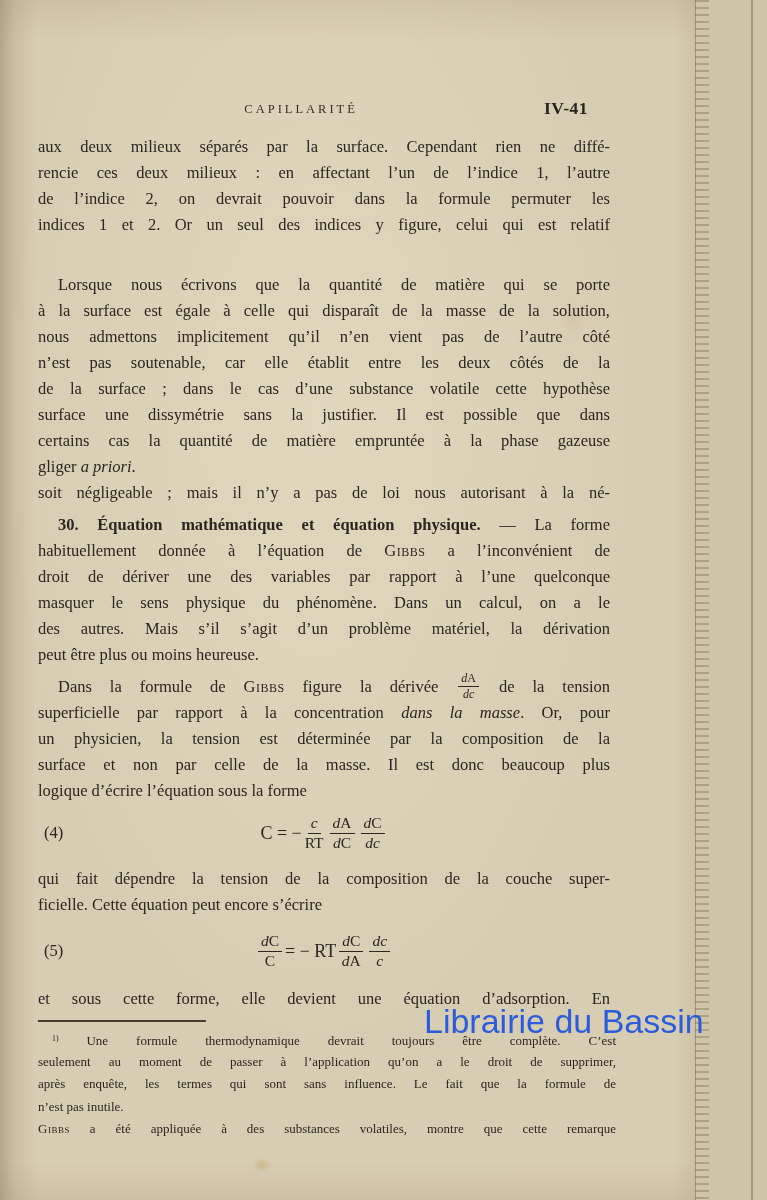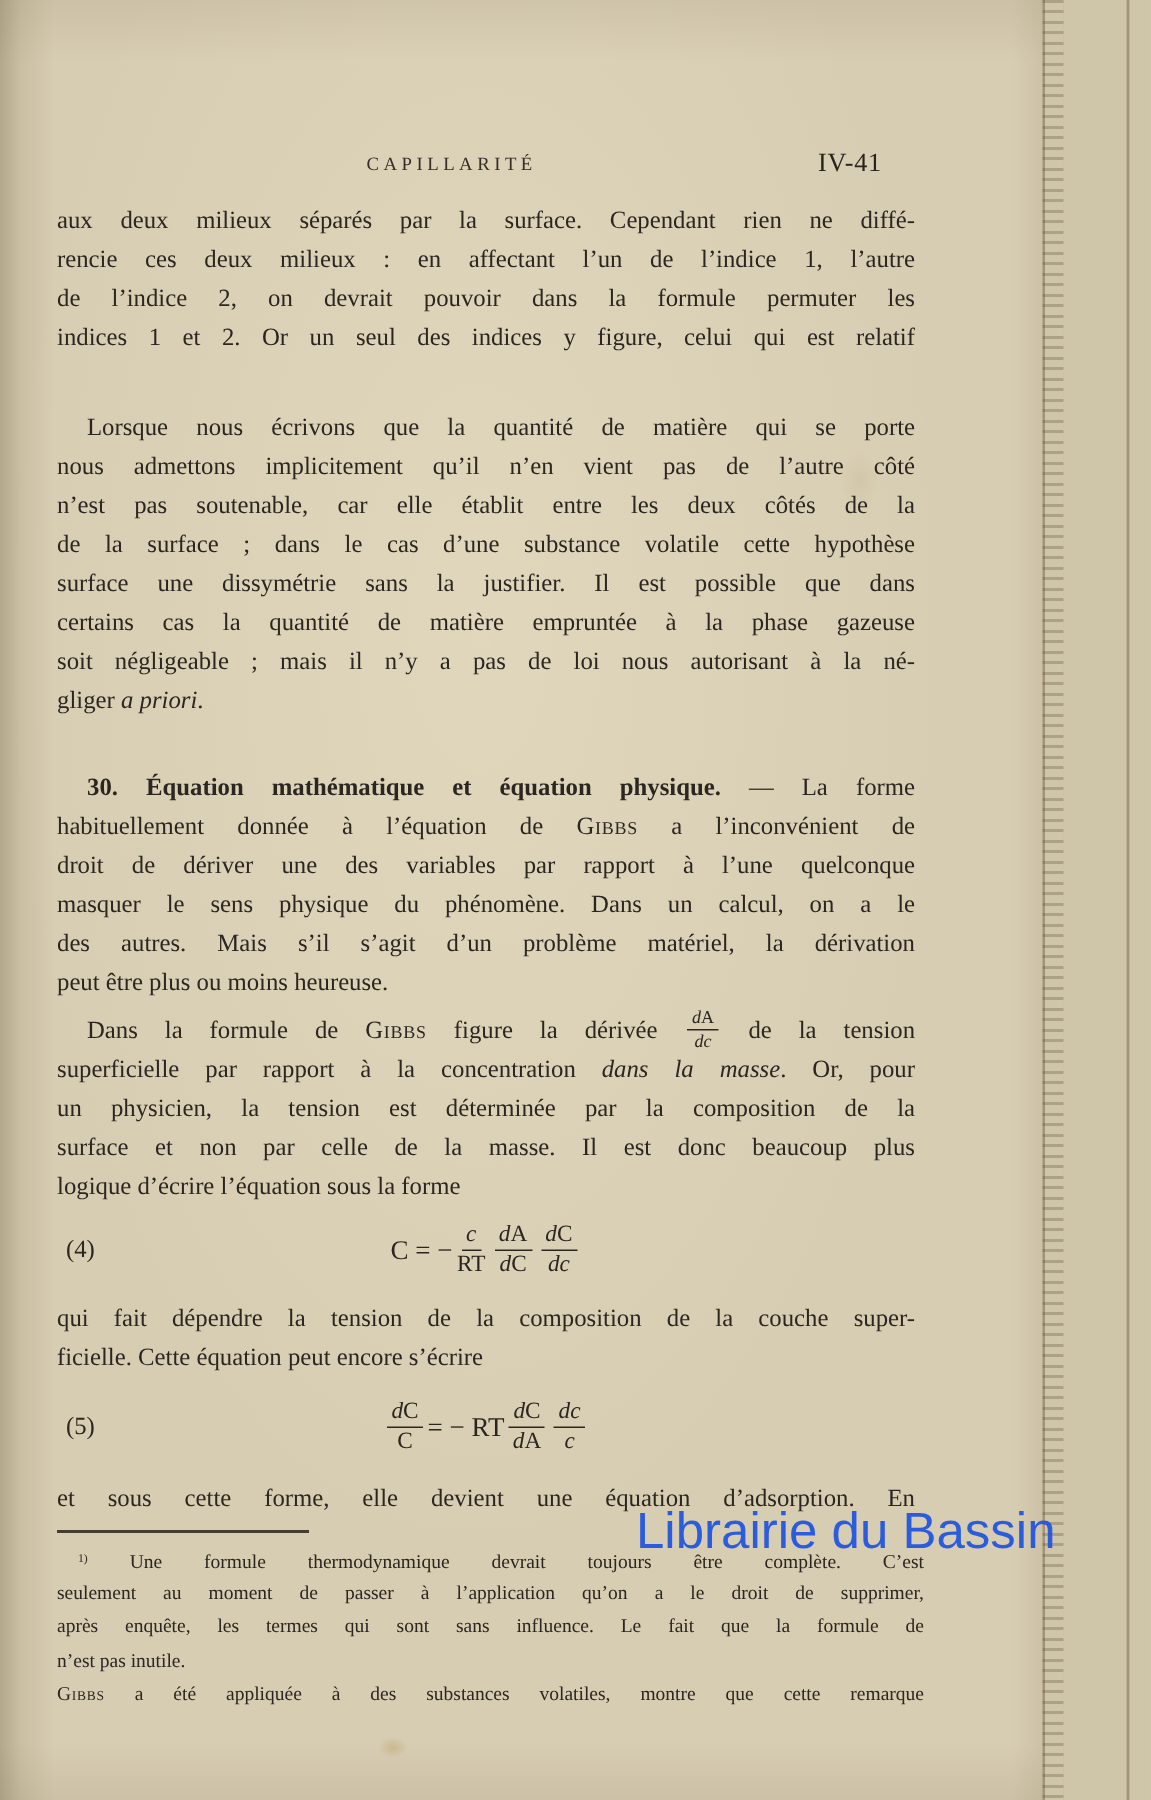--- a/index.html
+++ b/index.html
@@ -23,21 +23,21 @@
       linear-gradient(90deg, rgba(90,74,48,0.40) 0 1.5px, rgba(0,0,0,0) 1.5px),
       #cfc5a8;
   }
   .edge-line{position:absolute;left:751px;top:0;width:2px;height:1200px;background:rgba(92,78,52,0.38);}
   .stain{position:absolute;border-radius:50%;pointer-events:none;}
   .stain-1{left:252px;top:1158px;width:20px;height:14px;background:radial-gradient(ellipse, rgba(178,138,58,0.30), rgba(0,0,0,0) 70%);}
   .stain-2{left:560px;top:300px;width:26px;height:40px;background:radial-gradient(ellipse, rgba(170,140,80,0.12), rgba(0,0,0,0) 70%);}
 
   .header{position:absolute;left:38px;top:98px;width:572px;height:26px;}
   .running-title{position:absolute;left:46%;transform:translateX(-50%);top:4px;font-size:12.5px;letter-spacing:3px;color:#352e26;}
-  .page-number{position:absolute;right:22px;top:0;font-size:17.5px;font-weight:normal;letter-spacing:0.5px;color:#2a241e;}
+  .page-number{position:absolute;right:22px;top:0;font-size:17.5px;font-weight:bold;letter-spacing:0.5px;color:#2a241e;}
 
   .para{position:absolute;left:38px;width:572px;font-size:16.5px;}
   .tline{height:26px;line-height:26px;overflow:visible;white-space:normal;}
   .just{text-align:justify;text-align-last:justify;}
   .ind{text-indent:20px;}
   .seg-i{font-style:italic;}
   .seg-b{font-weight:bold;}
   .seg-sc{font-variant:small-caps;letter-spacing:0.5px;}
   .seg-sup{font-size:0.6em;vertical-align:0.55em;}
 
@@ -88,27 +88,28 @@
   </div>
 
   <div class="para p1">
       <div class="tline just"><span>aux deux milieux séparés par la surface. Cependant rien ne diffé-</span></div>
       <div class="tline just"><span>rencie ces deux milieux : en affectant l’un de l’indice 1, l’autre</span></div>
       <div class="tline just"><span>de l’indice 2, on devrait pouvoir dans la formule permuter les</span></div>
       <div class="tline just"><span>indices 1 et 2. Or un seul des indices y figure, celui qui est relatif</span></div>
     </div>
   <div class="para p2">
       <div class="tline just ind"><span>Lorsque nous écrivons que la quantité de matière qui se porte</span></div>
+      <div class="tline just"><span>à la surface est égale à celle qui disparaît de la masse de la solution,</span></div>
       <div class="tline just"><span>nous admettons implicitement qu’il n’en vient pas de l’autre côté</span></div>
       <div class="tline just"><span>n’est pas soutenable, car elle établit entre les deux côtés de la</span></div>
       <div class="tline just"><span>de la surface ; dans le cas d’une substance volatile cette hypothèse</span></div>
       <div class="tline just"><span>surface une dissymétrie sans la justifier. Il est possible que dans</span></div>
       <div class="tline just"><span>certains cas la quantité de matière empruntée à la phase gazeuse</span></div>
+      <div class="tline"><span>gliger </span><span class="seg-i">a priori</span><span>.</span></div>
       <div class="tline just"><span>soit négligeable ; mais il n’y a pas de loi nous autorisant à la né-</span></div>
-      <div class="tline"><span>gliger </span><span class="seg-i">a priori</span><span>.</span></div>
     </div>
   <div class="para p3">
       <div class="tline just ind"><span class="seg-b">30. Équation mathématique et équation physique.</span><span> — La forme</span></div>
       <div class="tline just"><span>habituellement donnée à l’équation de </span><span class="seg-sc">Gibbs</span><span> a l’inconvénient de</span></div>
       <div class="tline just"><span>droit de dériver une des variables par rapport à l’une quelconque</span></div>
       <div class="tline just"><span>masquer le sens physique du phénomène. Dans un calcul, on a le</span></div>
       <div class="tline just"><span>des autres. Mais s’il s’agit d’un problème matériel, la dérivation</span></div>
       <div class="tline"><span>peut être plus ou moins heureuse.</span></div>
     </div>
   <div class="para p4">

